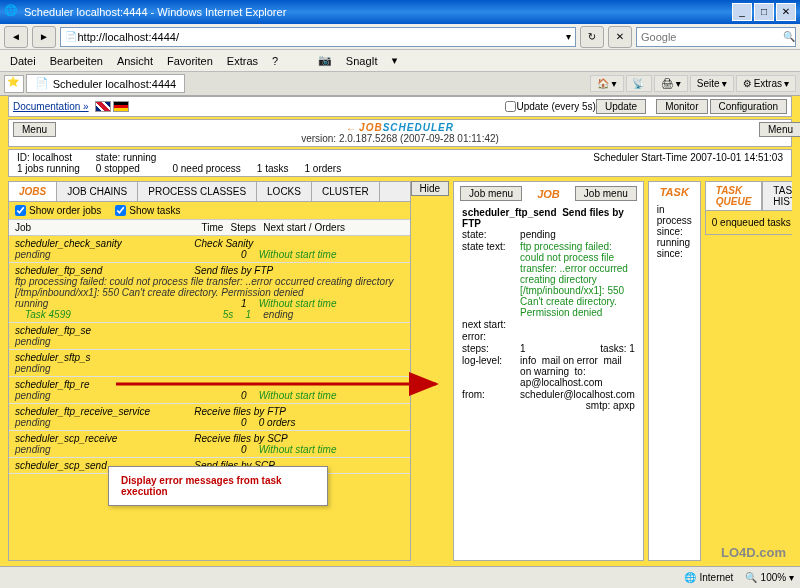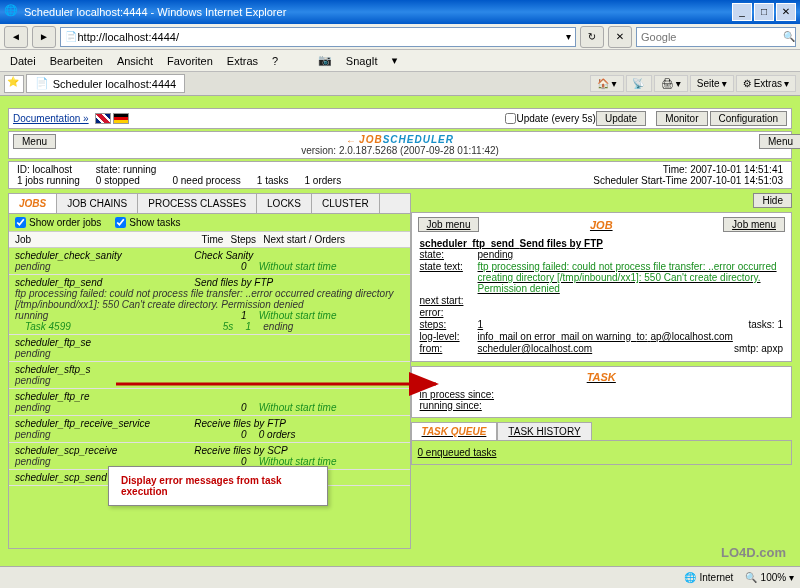--- a/index.html
+++ b/index.html
@@ -20,21 +20,21 @@
 
 .menu-row { background: #f0f0e8; border-bottom: 1px solid #bbb; height: 22px; display: flex; align-items: center; padding: 0 4px; gap: 2px; font-size: 11px; }
 .menu-row span { padding: 2px 6px; cursor: pointer; }
 .menu-row .snagit { margin-left: 20px; display: flex; align-items: center; gap: 2px; }
 
 .tab-row { background: #e0e0d8; border-bottom: 1px solid #aaa; height: 24px; display: flex; align-items: center; padding: 0 4px; }
 .tab-row .tab { background: #fff; border: 1px solid #aaa; padding: 2px 8px; font-size: 11px; display: flex; align-items: center; gap: 4px; cursor: pointer; }
 .tab-row .tb-icons { margin-left: auto; display: flex; gap: 2px; }
 .tb-btn { padding: 2px 6px; border: 1px solid #ccc; background: #e8e8e0; font-size: 10px; cursor: pointer; display: flex; align-items: center; gap: 2px; }
 
-.content { background: #bef264; padding: 12px 8px; height: calc(100% - 118px); overflow: hidden; position: relative; }
+.content { background: #fde047; padding: 0 8px; height: calc(100% - 118px); overflow: hidden; position: relative; }
 
 .docbar { display: flex; align-items: center; border: 1px solid #aaa; padding: 2px 4px; background: #fff; margin-bottom: 2px; font-size: 10px; }
 .docbar .doc-label { text-decoration: underline; color: #003399; cursor: pointer; }
 .docbar .flags { margin-left: 6px; display: flex; gap: 2px; }
 .flag { width: 16px; height: 11px; display: inline-block; border: 1px solid #999; }
 .flag-gb { background: linear-gradient(45deg, #00247d 25%, #fff 25% 35%, #cf142b 35% 65%, #fff 65% 75%, #00247d 75%); }
 .flag-de { background: linear-gradient(to bottom, #000 33%, #dd0000 33% 66%, #ffce00 66%); }
 .docbar .update-group { margin-left: auto; display: flex; align-items: center; gap: 0; }
 .docbar .right-btns { margin-left: 10px; display: flex; gap: 2px; }
 
@@ -49,21 +49,21 @@
 .logo-job { color: #e87818; font-style: italic; }
 .logo-sched { color: #1890c8; font-style: italic; }
 .logo-arrow { color: #e87818; margin-right: 2px; }
 
 .statbar { display: flex; border: 1px solid #aaa; background: #fff; font-size: 10px; padding: 0; }
 .statbar .col { padding: 2px 8px; }
 .statbar .col-r { margin-left: auto; text-align: right; padding: 2px 8px; }
 
 .main-cols { display: flex; margin-top: 4px; height: calc(100% - 90px); }
 .left-col { flex: 1.05; border: 1px solid #aaa; display: flex; flex-direction: column; overflow: hidden; }
-.right-col { flex: 1; display: flex; flex-direction: column; gap: 4px; overflow: hidden; text-decoration: underline; }
+.right-col { flex: 1; display: flex; gap: 4px; overflow: hidden; }
 
 .tabs-row { display: flex; border-bottom: 1px solid #aaa; background: #eee; font-size: 10px; }
 .tabs-row .tab-item { padding: 4px 10px; border-right: 1px solid #aaa; cursor: pointer; text-align: center; }
 .tabs-row .tab-item.active { background: #fff; color: #e87818; font-weight: bold; font-style: italic; }
 
 .filter-row { padding: 3px 6px; font-size: 10px; display: flex; gap: 14px; border-bottom: 1px solid #ccc; }
 .filter-row label { display: flex; align-items: center; gap: 3px; }
 
 .job-header { display: flex; padding: 2px 6px; border-bottom: 1px solid #ccc; font-size: 10px; background: #f8f8f4; }
 .jh-job { flex: 1.2; }
@@ -210,21 +210,20 @@
     </div>
     <div class="col">
       <div>&nbsp;</div>
       <div>1 tasks</div>
     </div>
     <div class="col">
       <div>&nbsp;</div>
       <div>1 orders</div>
     </div>
     <div class="col-r">
-      <div>Time: 2007-10-01 14:51:41</div>
       <div>Scheduler Start-Time 2007-10-01 14:51:03</div>
     </div>
   </div>
 
   <div class="main-cols">
 
     <div class="left-col">
       <div class="tabs-row">
         <div class="tab-item active">JOBS</div>
         <div class="tab-item">JOB CHAINS</div>

